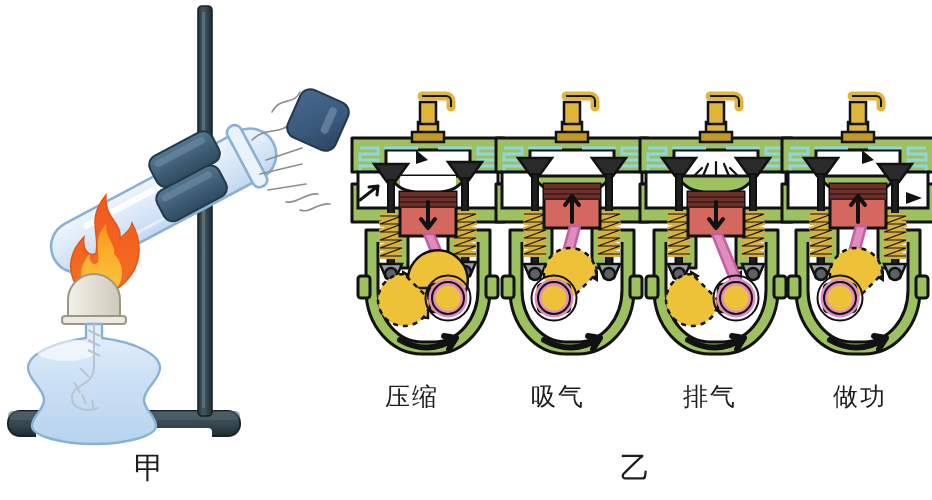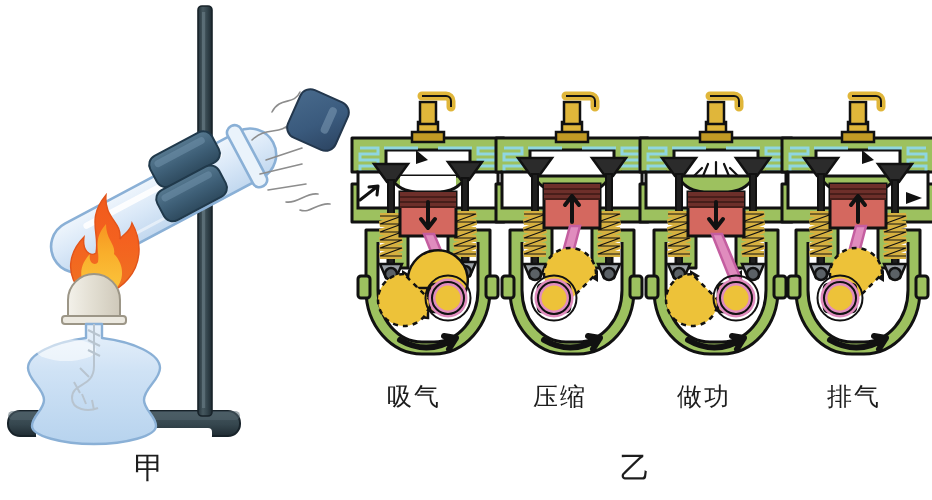--- a/index.html
+++ b/index.html
@@ -438,22 +438,22 @@
             <path d="M 68 44 h 32 v 10 h -32 Z" fill="#c19a24" stroke="#111" stroke-width="2.5"></path>
             <path d="M 76 14 h 16 v 22 h -16 Z" fill="#e0b63a" stroke="#111" stroke-width="2.5"></path>
             <path d="M 78 8 h 24 a 5 5 0 0 1 5 5 v 6" fill="none" stroke="#e0b63a" stroke-width="9" stroke-linecap="round"></path>
             <path d="M 78 8 h 24 a 5 5 0 0 1 5 5 v 6" fill="none" stroke="#111" stroke-width="2"></path>
           </g>
         </g>
       </g>
     </svg>
 
     <div class="abs" style="left:0;top:292px;width:592px;display:flex;">
+      <div class="cjk stroke-label" style="width:144px;">压缩</div>
       <div class="cjk stroke-label" style="width:148px;">吸气</div>
-      <div class="cjk stroke-label" style="width:144px;">压缩</div>
+      <div class="cjk stroke-label" style="width:156px;">排气</div>
       <div class="cjk stroke-label" style="width:144px;">做功</div>
-      <div class="cjk stroke-label" style="width:156px;">排气</div>
     </div>
 
     <div class="cjk panel-label abs" style="left:0;top:360px;width:592px;">乙</div>
   </div>
 
 </div>
 
 </body></html>

